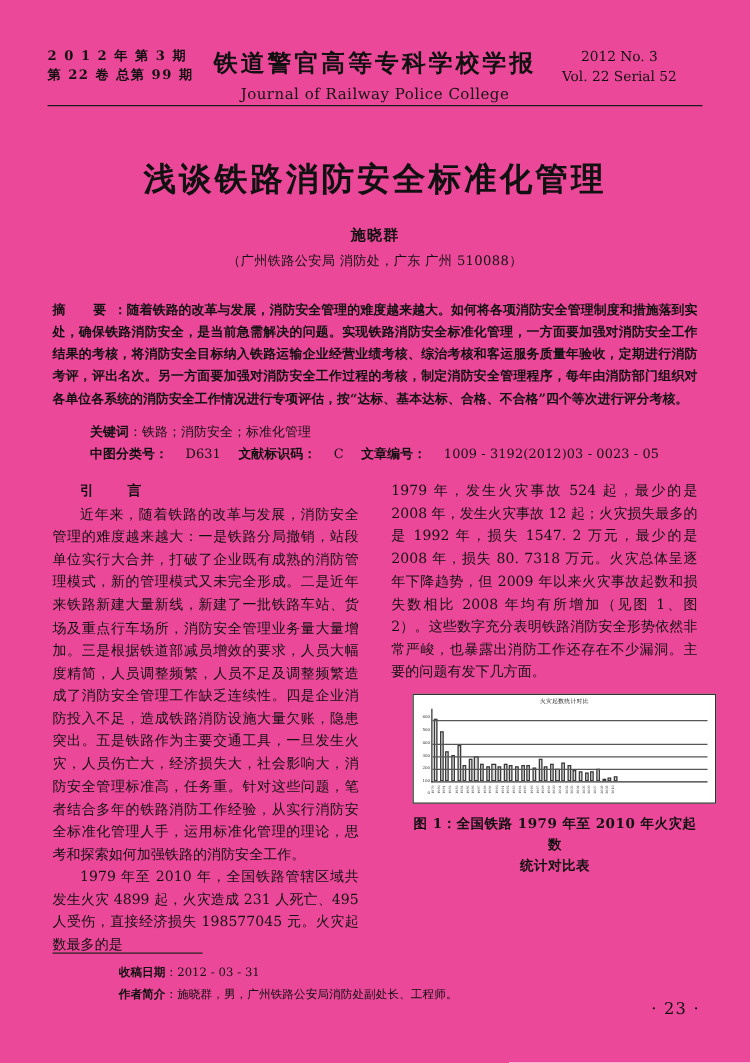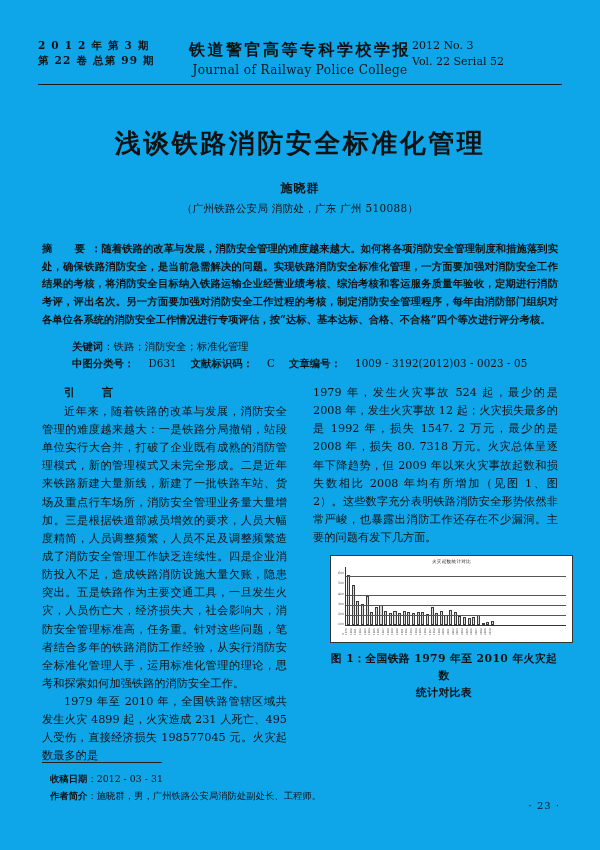--- a/index.html
+++ b/index.html
@@ -14,47 +14,47 @@
     overflow: hidden;
     font-family: "DejaVu Serif", "Liberation Serif", serif;
     color: #111;
     position: relative;
   }
   .page {
     position: absolute;
     left: 0; top: 0;
     width: 600px;
     height: 850px;
-    background: #0ea5e9;
+    background: #ec4899;
   }
 
   
   .masthead {
     position: absolute;
     left: 38px; top: 38px;
     width: 524px;
     display: flex;
     align-items: flex-start;
     justify-content: space-between;
   }
   .mast-col { line-height: 1.45; }
   .mast-left { text-align: left; width: 150px; }
   .mast-center { text-align: center; flex: 1; }
-  .mast-right { text-align: left; width: 150px; }
+  .mast-right { text-align: center; width: 150px; }
 
   .mh-cn {
     font-family: "DejaVu Serif", "Liberation Serif", serif;
     font-weight: bold;
     font-size: 10.5px;
     letter-spacing: 1.2px;
     white-space: nowrap;
   }
   .mh-journal-cn {
     font-weight: bold;
-    font-size: 16px;
+    font-size: 19px;
     letter-spacing: 2.5px;
     white-space: nowrap;
   }
   .mh-journal-en {
     font-size: 12px;
     letter-spacing: 0.4px;
     white-space: nowrap;
     margin-top: 1px;
   }
   .mh-en {
@@ -257,26 +257,26 @@
   }
   .footnotes {
     position: absolute;
     left: 50px;
     top: 770px;
     width: 420px;
     font-size: 9.3px;
     line-height: 1.85;
     letter-spacing: 0.05px;
   }
-  .footnotes .lbl { font-weight: bold; }
+  .footnotes .lbl { font-weight: bold; margin-left: 45px; }
   .pagenum {
     position: absolute;
     right: 40px;
     top: 800px;
-    font-size: 10px;
+    font-size: 13px;
     letter-spacing: 1px;
   }
 </style>
 </head>
 <body>
 
 <div class="page">
 
   <div class="masthead">
     <div class="mast-col mast-left">

